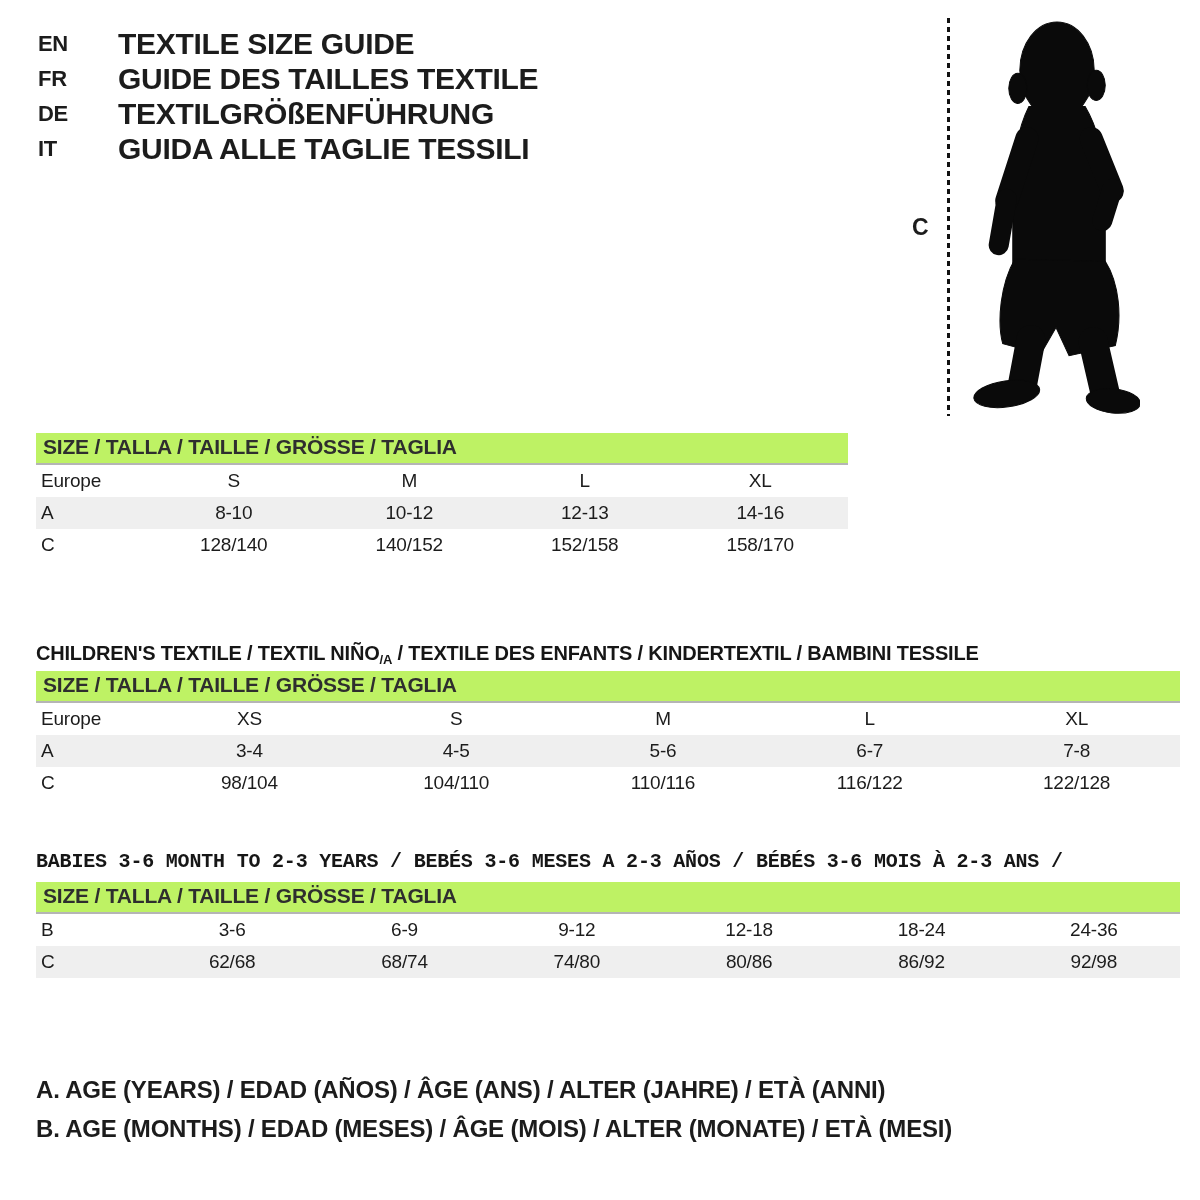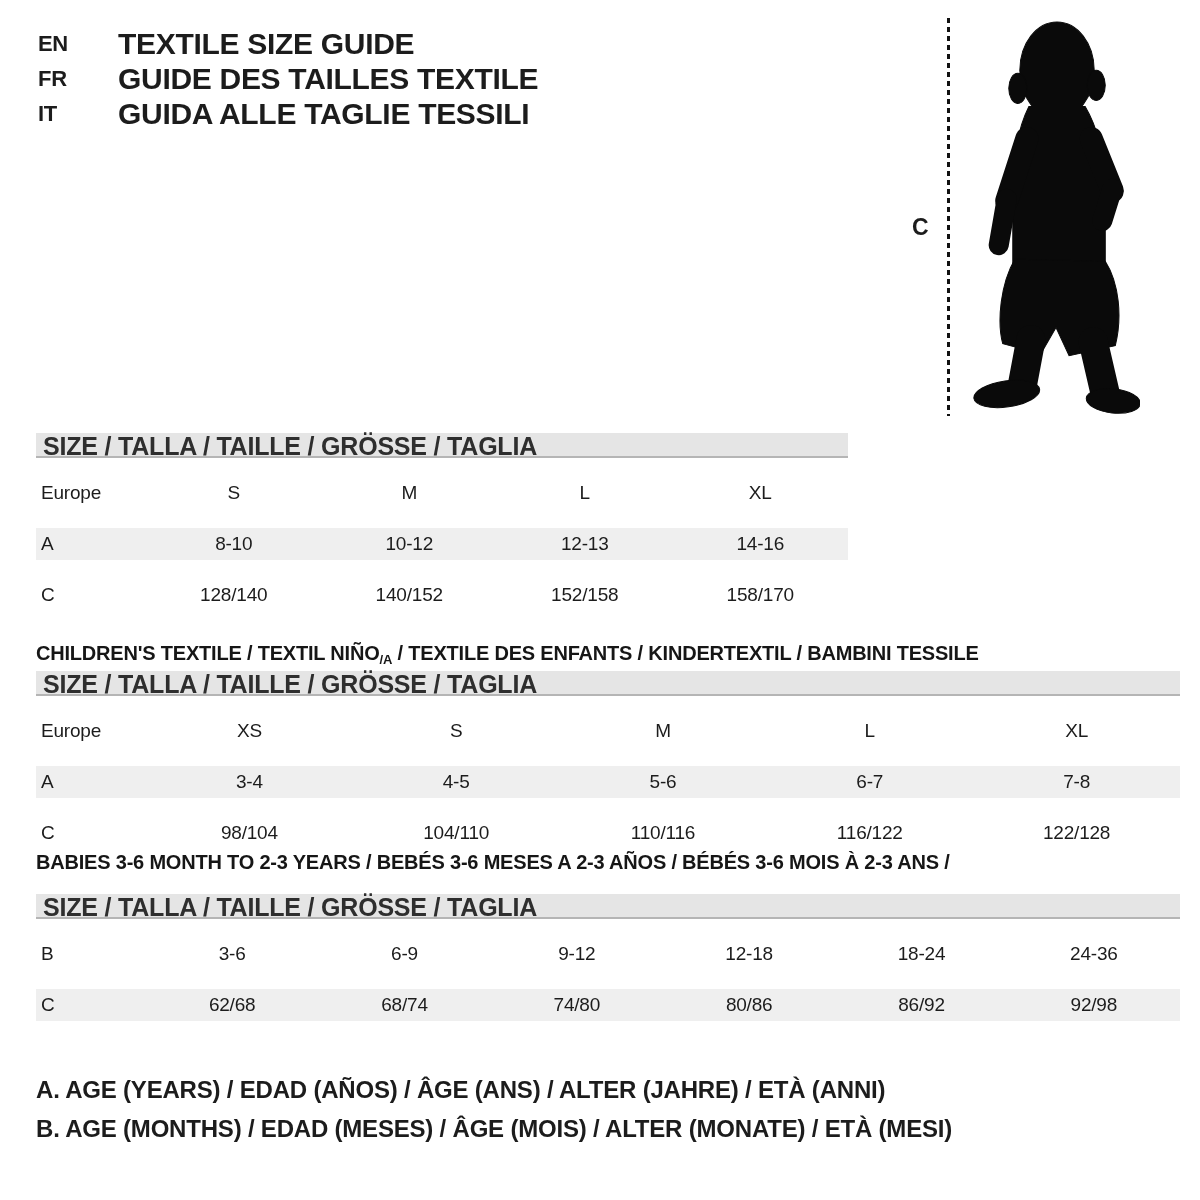--- a/index.html
+++ b/index.html
@@ -23,29 +23,29 @@
   .sec{position:absolute;left:36px;}
   .sec-junior{top:433px;width:812px;}
   .sec-children{top:642px;width:1144px;}
   .sec-babies{top:842px;width:1144px;}
   .sec-title{
     margin:0;font-size:20px;font-weight:700;letter-spacing:-0.2px;
     line-height:22px;color:#161616;
   }
   .sec-junior .sec-title{margin-bottom:29px;}
   .sec-children .sec-title{}
-  .sec-babies .sec-title{line-height:40px;margin-bottom:12px;}
+  .sec-babies .sec-title{line-height:40px;margin-bottom:0;font-family:Liberation Mono, monospace;}
   .title-line{display:block;}
   .subsc{font-size:13px;vertical-align:-4px;font-weight:700;}
   .size-bar{
-    height:25px;line-height:27px;background:#e5e5e5;border-bottom:2px solid #b5b5b5;
-    box-sizing:border-box;font-size:25px;font-weight:700;letter-spacing:-0.2px;
+    height:32px;line-height:27px;background:#bef264;border-bottom:2px solid #b5b5b5;
+    box-sizing:border-box;font-size:21px;font-weight:700;letter-spacing:-0.2px;
     color:#2e2e2e;padding-left:7px;
   }
-  .trow{display:grid;height:32px;align-items:center;font-size:19px;letter-spacing:-0.2px;margin-top:19px;}
+  .trow{display:grid;height:32px;align-items:center;font-size:19px;letter-spacing:-0.2px;}
   .cols-4{grid-template-columns:110px repeat(4,1fr);}
   .cols-5{grid-template-columns:110px repeat(5,1fr);}
   .cols-6{grid-template-columns:110px repeat(6,1fr);}
   .trow.shaded{background:#efefef;}
   .tlabel{padding-left:5px;text-align:left;}
   .tval{text-align:center;}
   
   .legend{position:absolute;left:36px;top:1070px;}
   .legend-line{font-size:24px;font-weight:700;letter-spacing:-0.2px;line-height:39px;}
 </style>
@@ -55,20 +55,24 @@
 <div class="page">
 
   <header class="lang-block">
     <div class="lang-row">
       <span class="lang-code">EN</span>
       <span class="lang-label">TEXTILE SIZE GUIDE</span>
     </div>
     <div class="lang-row">
       <span class="lang-code">FR</span>
       <span class="lang-label">GUIDE DES TAILLES TEXTILE</span>
+    </div>
+    <div class="lang-row">
+      <span class="lang-code">DE</span>
+      <span class="lang-label">TEXTILGRÖßENFÜHRUNG</span>
     </div>
     <div class="lang-row">
       <span class="lang-code">IT</span>
       <span class="lang-label">GUIDA ALLE TAGLIE TESSILI</span>
     </div>
   </header>
 
   <div class="dash-line"></div>
   <div class="c-label">C</div>
   <svg class="baby-svg" viewBox="0 0 170 392" aria-hidden="true">

